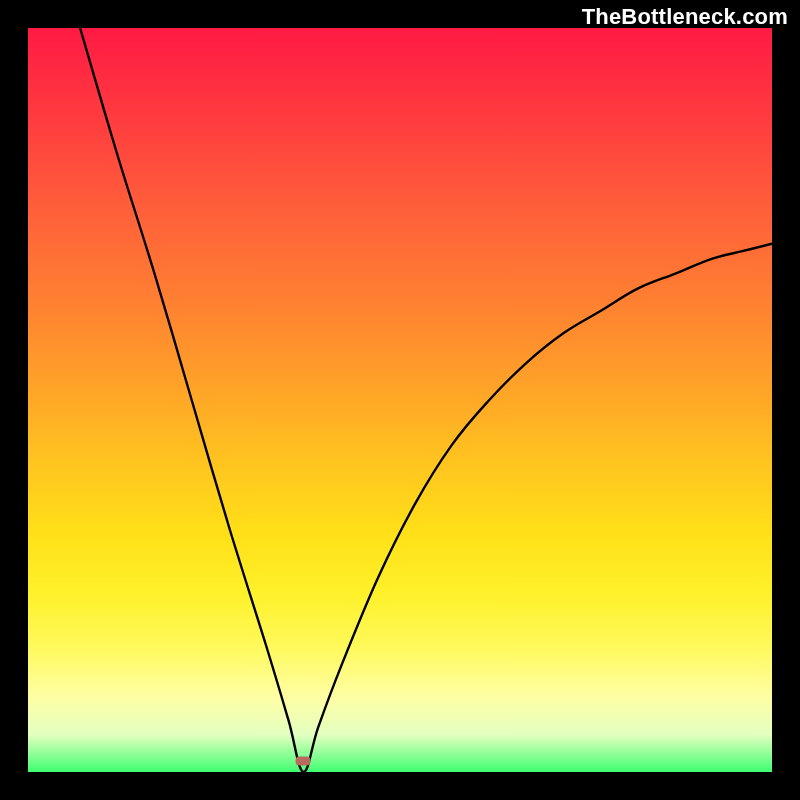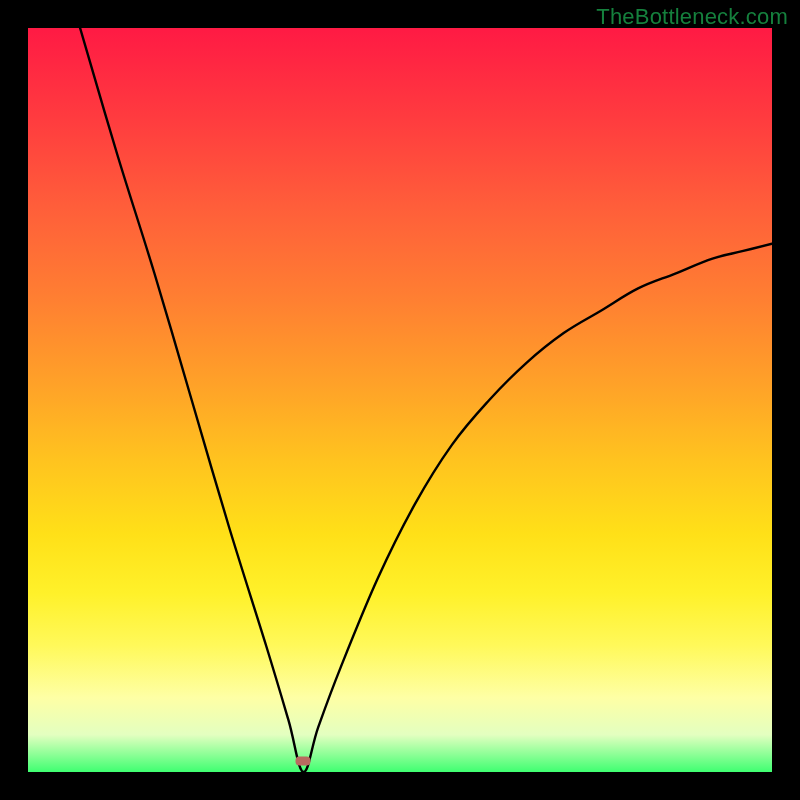--- a/index.html
+++ b/index.html
@@ -14,23 +14,23 @@
   .frame {
     position: relative;
     width: 800px;
     height: 800px;
     background: #000;
   }
   .watermark {
     position: absolute;
     top: 4px;
     right: 12px;
-    color: #15803d;
+    color: #ffffff;
     font-size: 22px;
-    font-weight: 400;
+    font-weight: 700;
     letter-spacing: 0.2px;
     z-index: 5;
     user-select: none;
   }
   .plot-area {
     position: absolute;
     left: 28px;
     top: 28px;
     width: 744px;
     height: 744px;

